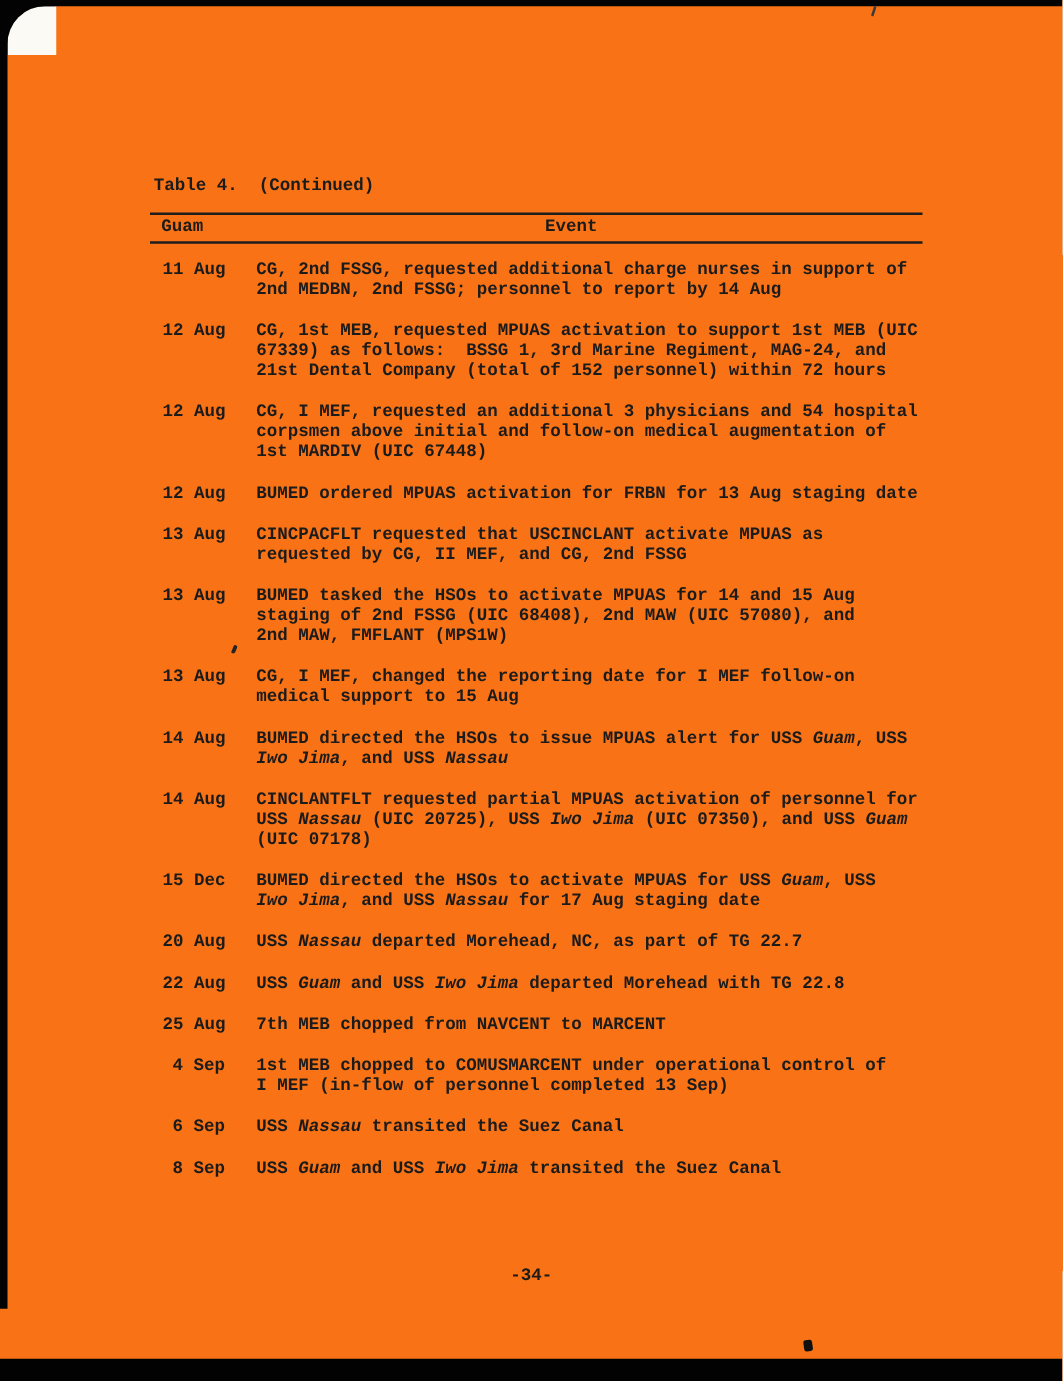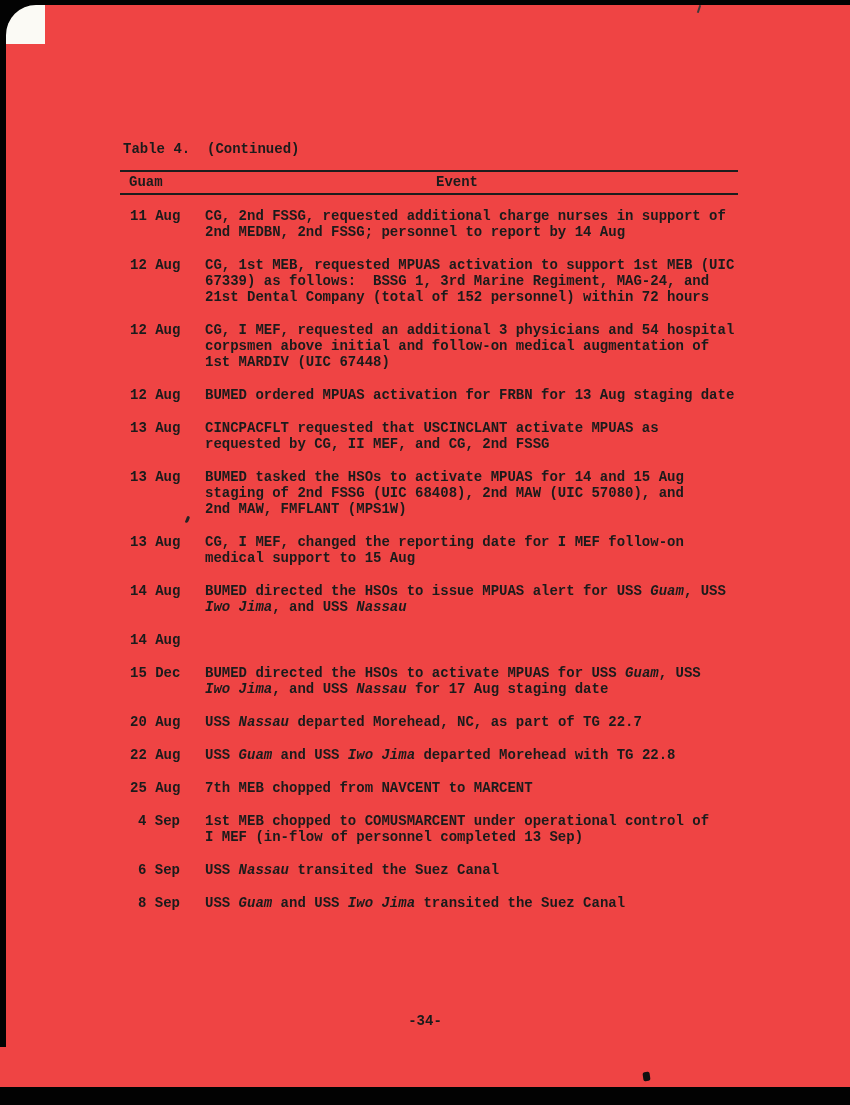--- a/index.html
+++ b/index.html
@@ -1,20 +1,20 @@
 <!DOCTYPE html>
 <html><head>
 <meta charset="utf-8">
 <style>
   * { margin:0; padding:0; box-sizing:border-box; }
   html,body { background:#d9d9d9; }
   .page {
     position:relative;
     width:850px; height:1105px;
-    background:#ef4444;
+    background:#f97316;
     overflow:hidden;
     font-family:"Liberation Mono","DejaVu Sans Mono",monospace;
     font-weight:bold;
     color:#1b1b1b;
   }
   
   .edge-top    { position:absolute; top:0; left:0; width:100%; height:5px; background:#030303; }
   .edge-left   { position:absolute; top:0; left:0; width:6px; height:1047px; background:#030303; }
   .corner-fill { position:absolute; top:0; left:0; width:44px; height:44px; background:#030303; }
   .corner-curve{ position:absolute; top:5px; left:6px; width:39px; height:39px; background:#fbfaf5; border-top-left-radius:30px; }
@@ -105,20 +105,23 @@
           <div class="event"><span>CG, I MEF, changed the reporting date for I MEF follow-on
 medical support to 15 Aug</span></div>
         </div>
         <div class="row">
           <span class="date">14 Aug</span>
           <div class="event"><span>BUMED directed the HSOs to issue MPUAS alert for USS </span><span class="it">Guam</span><span>, USS
 </span><span class="it">Iwo Jima</span><span>, and USS </span><span class="it">Nassau</span></div>
         </div>
         <div class="row">
           <span class="date">14 Aug</span>
+          <div class="event"><span>CINCLANTFLT requested partial MPUAS activation of personnel for
+USS </span><span class="it">Nassau</span><span> (UIC 20725), USS </span><span class="it">Iwo Jima</span><span> (UIC 07350), and USS </span><span class="it">Guam</span><span>
+(UIC 07178)</span></div>
         </div>
         <div class="row">
           <span class="date">15 Dec</span>
           <div class="event"><span>BUMED directed the HSOs to activate MPUAS for USS </span><span class="it">Guam</span><span>, USS
 </span><span class="it">Iwo Jima</span><span>, and USS </span><span class="it">Nassau</span><span> for 17 Aug staging date</span></div>
         </div>
         <div class="row">
           <span class="date">20 Aug</span>
           <div class="event"><span>USS </span><span class="it">Nassau</span><span> departed Morehead, NC, as part of TG 22.7</span></div>
         </div>

